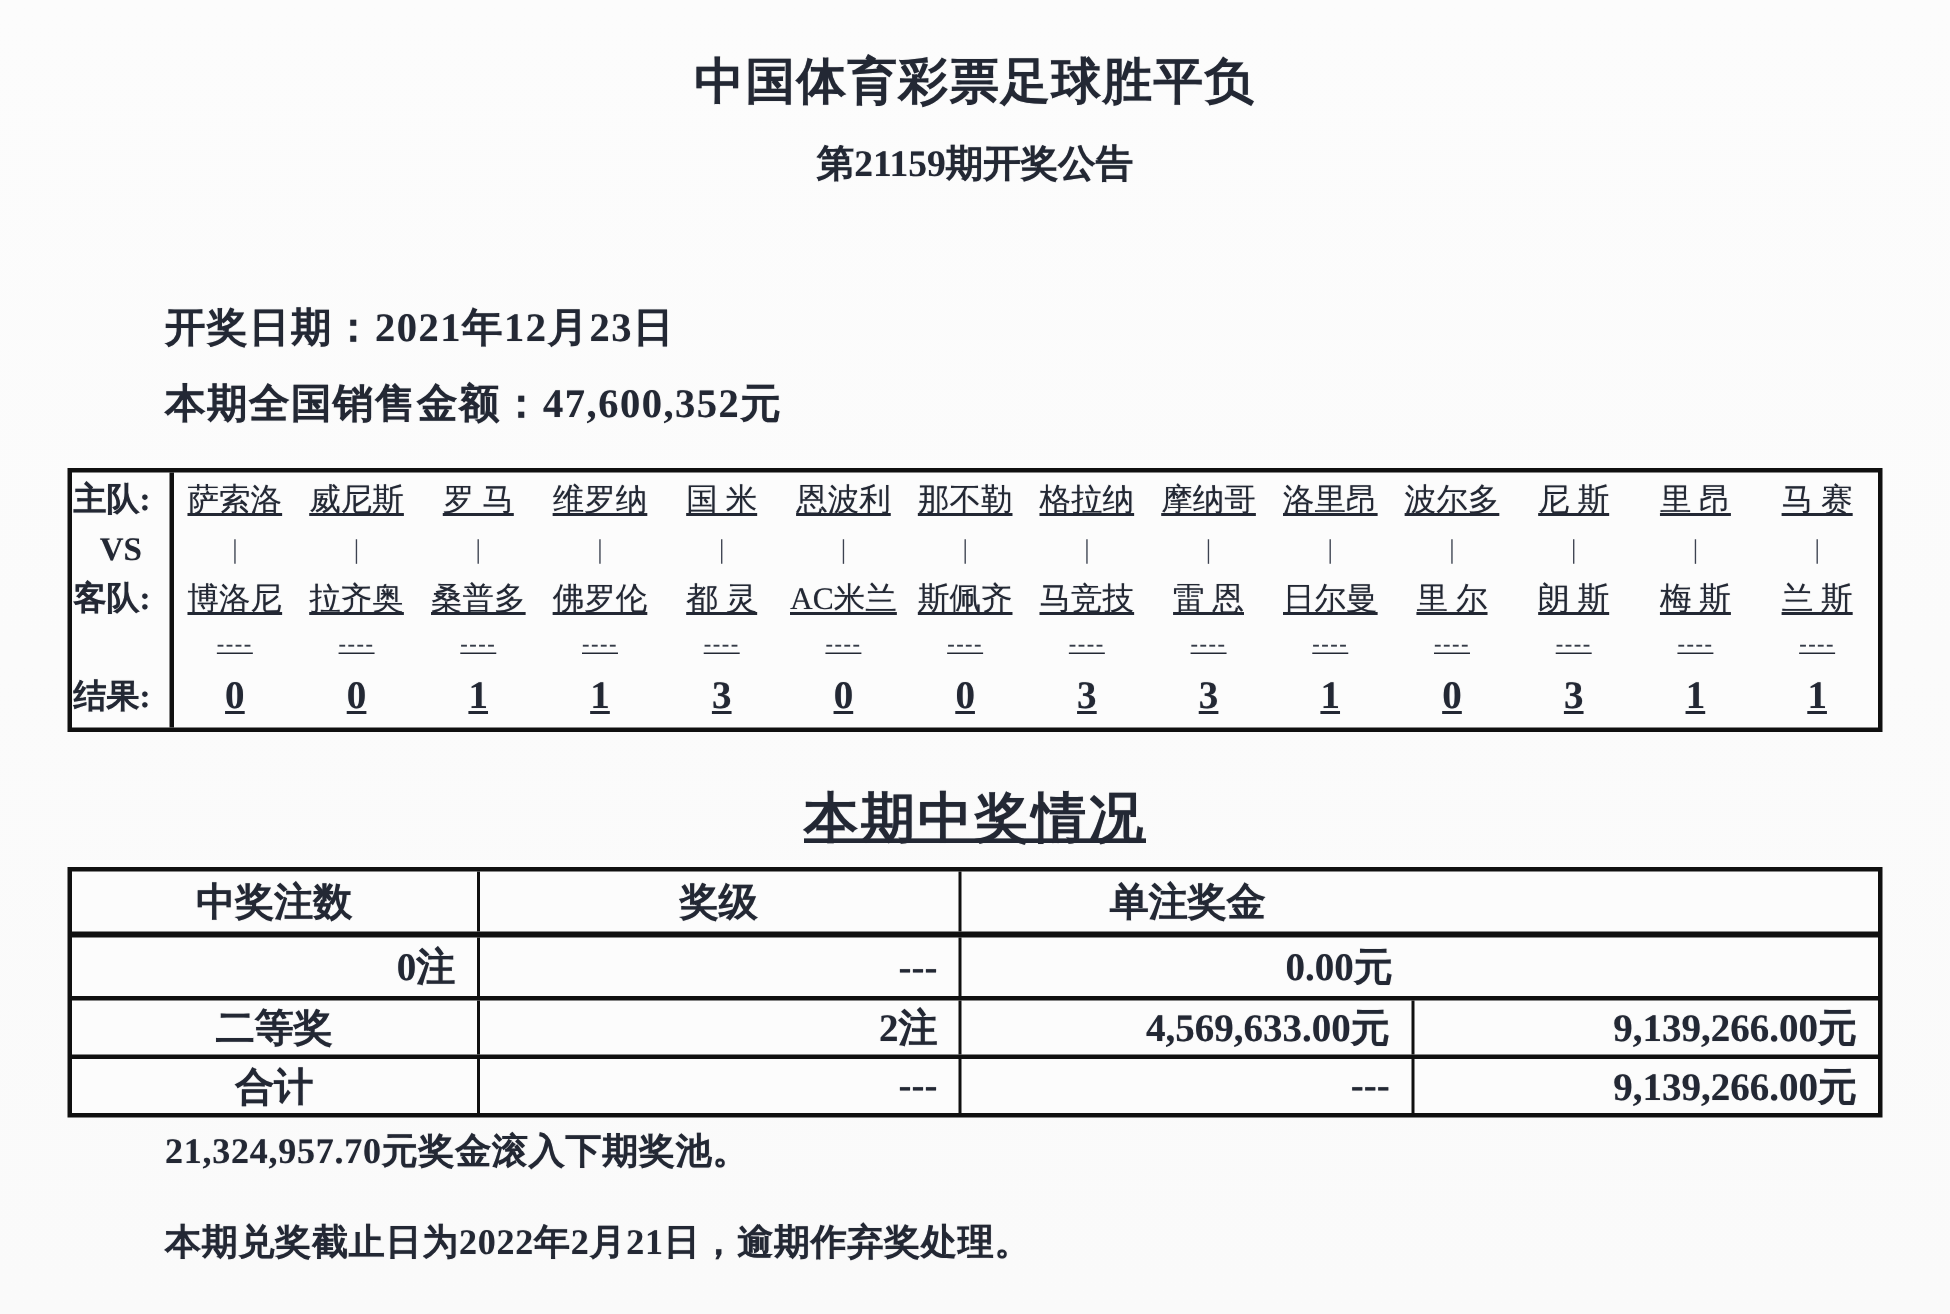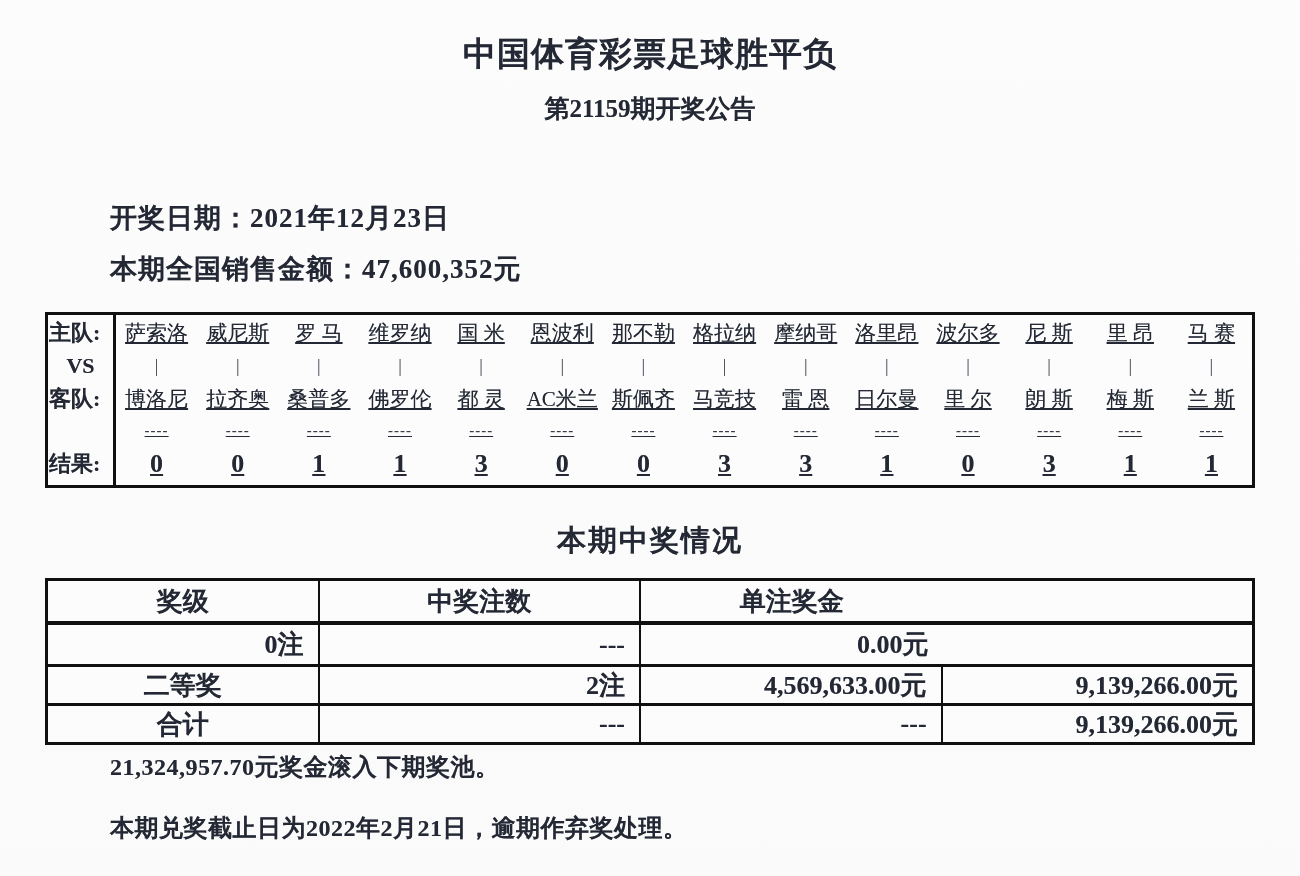--- a/index.html
+++ b/index.html
@@ -66,22 +66,23 @@
     white-space: nowrap;
   }
   .match-col .home, .match-col .away { font-size: 21px; font-weight: 500; letter-spacing: 0px; }
   .match-col .bar  { font-size: 18px; color: #3c4250; font-weight: 400; }
   .match-col .dash { font-size: 15px; color: #363c48; letter-spacing: 1px; font-weight: 600; }
   .match-col .result { font-size: 26px; font-weight: 600; }
 
   
   .prize-title {
     position: absolute; top: 521px; left: 0; width: 100%;
-    text-align: center; font-size: 29px; font-weight: 700;
+    text-align: center; font-size: 36px; font-weight: 700;
     letter-spacing: 2px;
+    text-decoration: underline;
   }
   .prize-table {
     position: absolute; left: 45px; top: 578px;
     width: 1210px;
     border: 3px solid #101010;
     background: #fcfcfc;
   }
   .prize-row {
     display: grid;
     grid-template-columns: 22.55% 26.7% 25.05% 25.7%;
@@ -224,22 +225,22 @@
           <div class="dash">----</div>
           <div class="result soft">1</div>
         </div>
       </div>
   </div>
 
   <div class="prize-title soft">本期中奖情况</div>
 
   <div class="prize-table" id="prize-table">
       <div class="prize-row header">
+        <div class="prize-cell c1 soft">中奖注数</div>
         <div class="prize-cell c0 soft">奖级</div>
-        <div class="prize-cell c1 soft">中奖注数</div>
         <div class="prize-cell c2 soft">单注奖金</div>
       </div>
       <div class="prize-row data">
         <div class="prize-cell c1 soft">0注</div>
         <div class="prize-cell c2 soft">---</div>
         <div class="prize-cell c3 soft">0.00元</div>
       </div>
       <div class="prize-row data">
         <div class="prize-cell c0 soft">二等奖</div>
         <div class="prize-cell c1 soft">2注</div>

